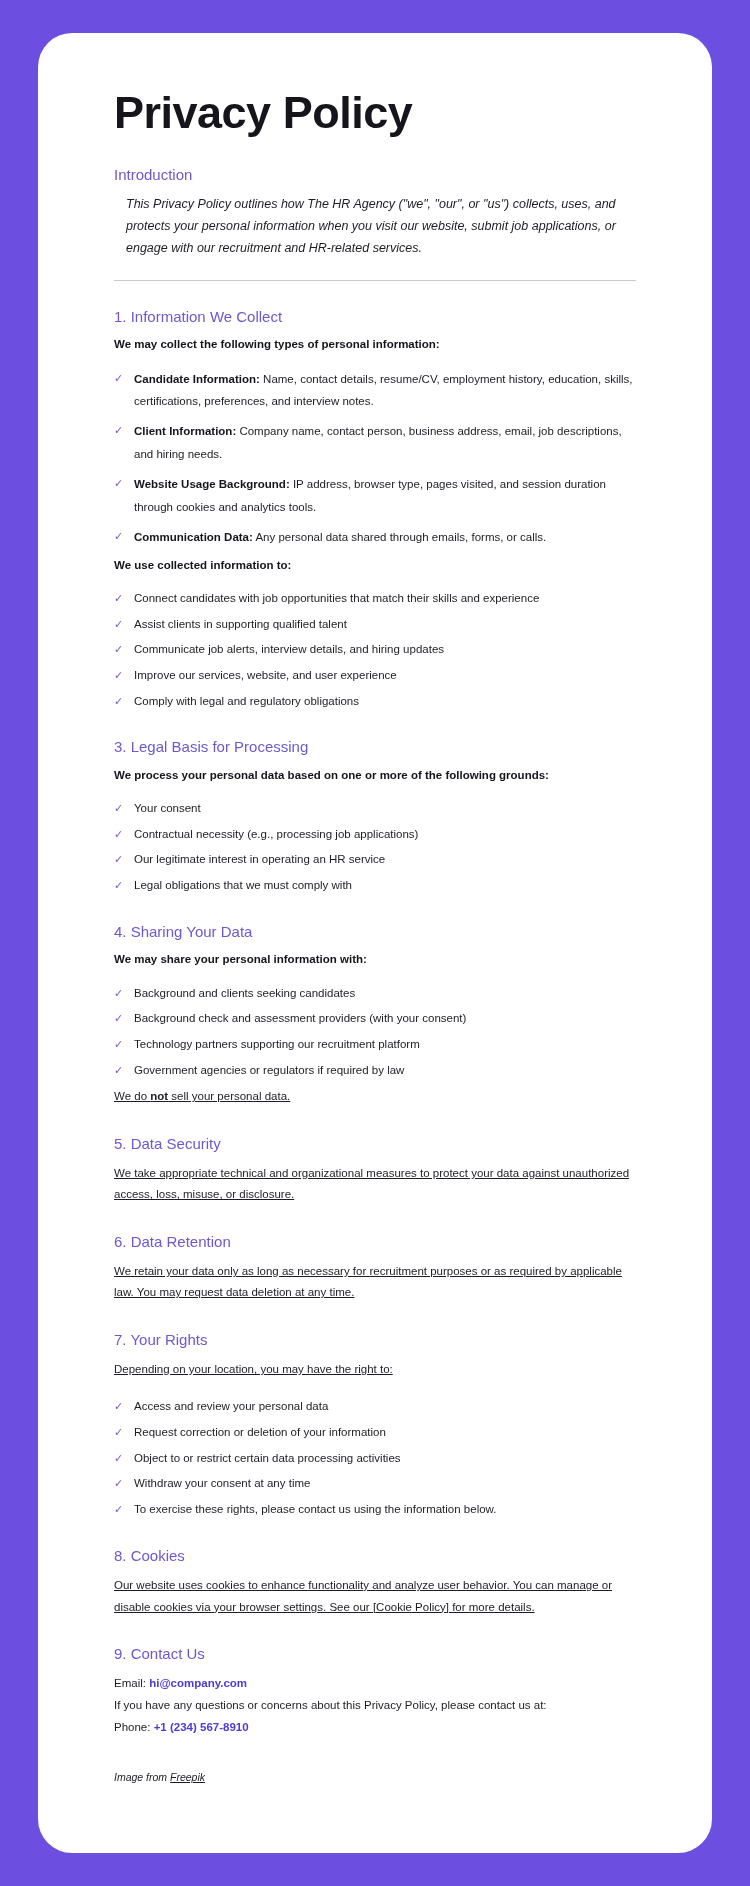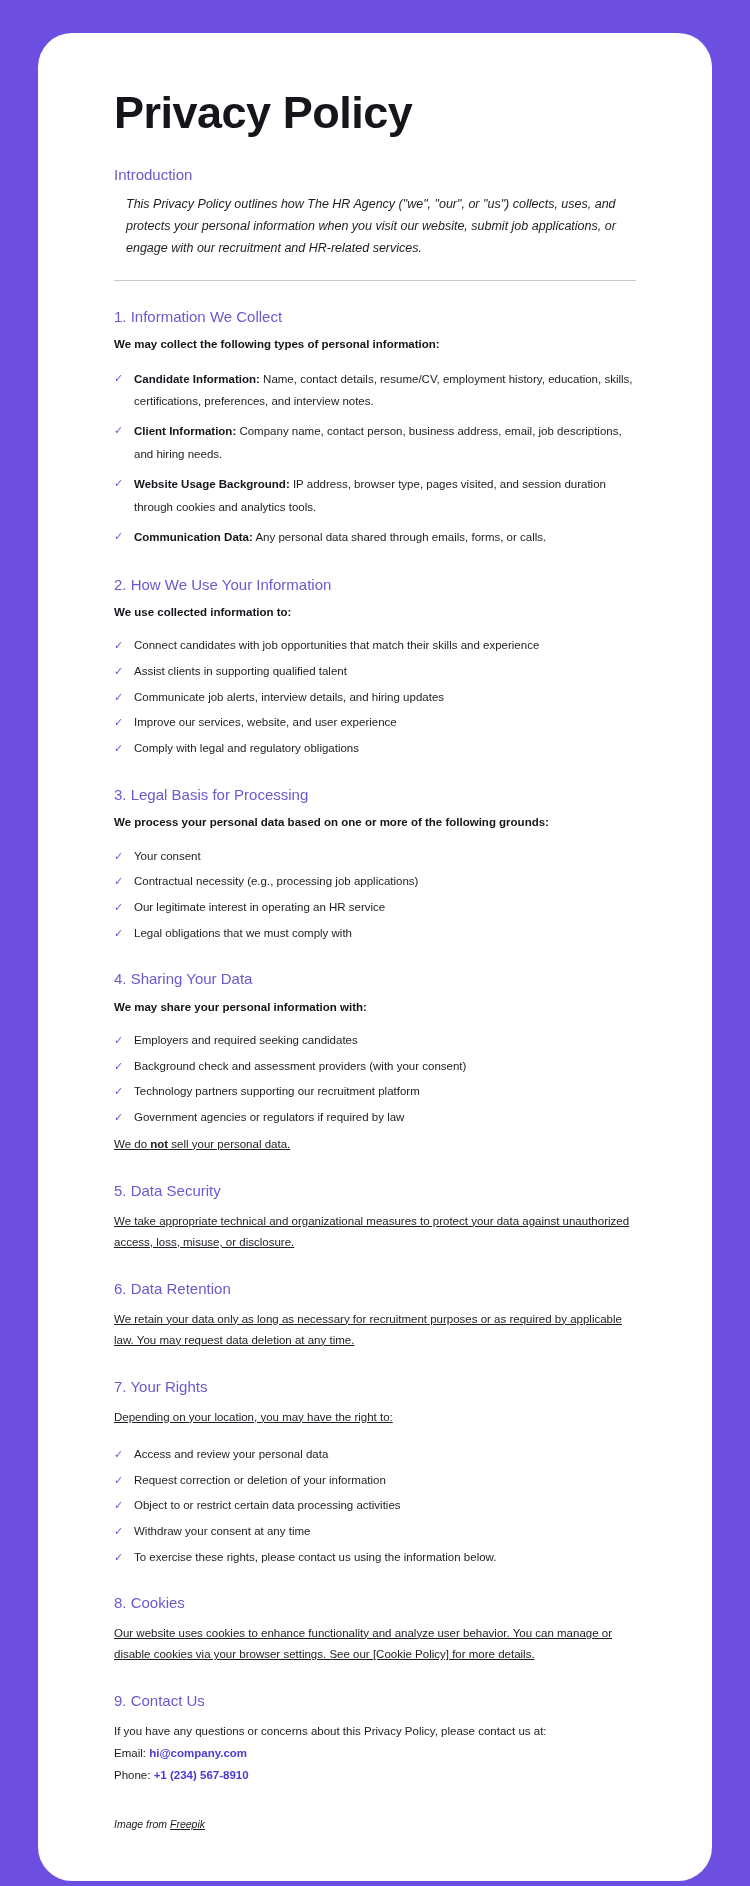--- a/index.html
+++ b/index.html
@@ -144,21 +144,20 @@
       <li>
         <span class="check">✓</span>
         <b>Website Usage Background:</b><span> IP address, browser type, pages visited, and session duration through cookies and analytics tools.</span>
       </li>
       <li>
         <span class="check">✓</span>
         <b>Communication Data:</b><span> Any personal data shared through emails, forms, or calls.</span>
       </li>
     </ul>
 
-    <h2 class="section-heading">2. How We Use Your Information</h2>
     <p class="lead">We use collected information to:</p>
     <ul class="check-list tight">
       <li>
         <span class="check">✓</span>
         <span>Connect candidates with job opportunities that match their skills and experience</span>
       </li>
       <li>
         <span class="check">✓</span>
         <span>Assist clients in supporting qualified talent</span>
       </li>
@@ -195,21 +194,21 @@
         <span class="check">✓</span>
         <span>Legal obligations that we must comply with</span>
       </li>
     </ul>
 
     <h2 class="section-heading">4. Sharing Your Data</h2>
     <p class="lead">We may share your personal information with:</p>
     <ul class="check-list tight">
       <li>
         <span class="check">✓</span>
-        <span>Employers and required seeking candidates</span>
+        <span>Background and clients seeking candidates</span>
       </li>
       <li>
         <span class="check">✓</span>
         <span>Background check and assessment providers (with your consent)</span>
       </li>
       <li>
         <span class="check">✓</span>
         <span>Technology partners supporting our recruitment platform</span>
       </li>
       <li>
@@ -248,25 +247,25 @@
       <li>
         <span class="check">✓</span>
         <span>To exercise these rights, please contact us using the information below.</span>
       </li>
     </ul>
 
     <h2 class="section-heading">8. Cookies</h2>
     <p class="body-text">Our website uses cookies to enhance functionality and analyze user behavior. You can manage or disable cookies via your browser settings. See our [Cookie Policy] for more details.</p>
 
     <h2 class="section-heading">9. Contact Us</h2>
-    <p class="contact-line">If you have any questions or concerns about this Privacy Policy, please contact us at:</p>
     <p class="contact-line">
       <span class="contact-label">Email:</span>
       <a class="contact-value" href="#">hi@company.com</a>
     </p>
+    <p class="contact-line">If you have any questions or concerns about this Privacy Policy, please contact us at:</p>
     <p class="contact-line">
       <span class="contact-label">Phone:</span>
       <a class="contact-value" href="#">+1 (234) 567-8910</a>
     </p>
 
     <p class="footer-credit"><span>Image from </span><a href="#">Freepik</a></p>
 
   </div>
 </div>
 

